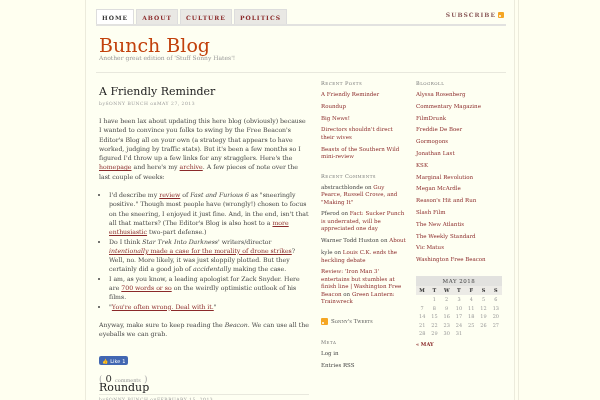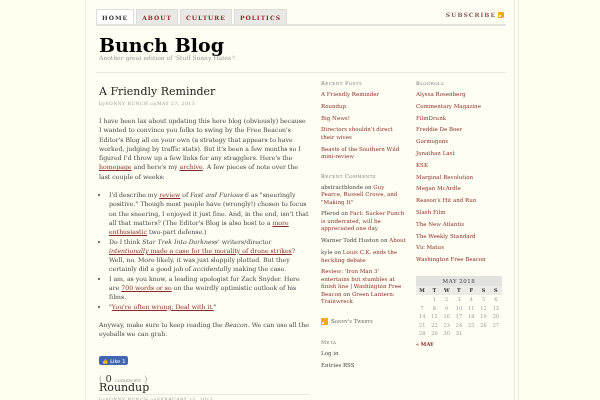--- a/index.html
+++ b/index.html
@@ -10,21 +10,21 @@
   .page-outer-line { position: absolute; left: 514px; top: 0; width: 5px; height: 400px; border-left: 1px solid #ecebdc; border-right: 1px solid #ecebdc; }
 
   .nav { position: absolute; left: 96px; top: 9px; display: flex; }
   .nav .tab { font-size: 6px; letter-spacing: 1px; font-weight: bold; padding: 3px 5px; margin-right: 2px; background: #e9e8e4; color: #8b2a2a; border: 1px solid #ddd; border-bottom: none; height: 15px; line-height: 9px; }
   .nav .tab.active { background: #fff; color: #333; }
   .nav-line { position: absolute; left: 96px; top: 24px; width: 410px; height: 2px; background: #e2e2e0; }
   .subscribe { position: absolute; right: 96px; top: 11px; font-size: 6px; letter-spacing: 1px; font-weight: bold; color: #8b5a5a; display: flex; align-items: center; gap: 2px; }
   .rss { display: inline-block; width: 6px; height: 6px; background: #f5a623; border-radius: 1px; position: relative; }
   .rss::after { content: ""; position: absolute; left: 1px; bottom: 1px; width: 2px; height: 2px; background: #fff; border-radius: 50%; }
 
-  .site-title { position: absolute; left: 99px; top: 34px; font-size: 19px; font-weight: bold; color: #000000; letter-spacing: 0; }
+  .site-title { position: absolute; left: 99px; top: 34px; font-size: 19px; font-weight: normal; color: #c2410c; letter-spacing: 0; }
   .tagline { position: absolute; left: 99px; top: 54px; font-size: 6px; color: #999; }
   .header-rule { position: absolute; left: 96px; top: 72px; width: 410px; height: 1px; background: #e8e8dd; }
 
   .main { position: absolute; left: 99px; top: 80px; width: 210px; }
   .post-title { font-size: 11px; color: #222; font-weight: normal; }
   .byline { font-size: 4.5px; color: #999; letter-spacing: 0.5px; margin-top: 2px; }
   .post-body { font-size: 6.2px; line-height: 9.3px; color: #444; margin-top: 10px; }
   .post-body p { margin-bottom: 9px; }
   .post-body a { text-decoration: underline; }
   .post-body ul { margin-left: 10px; margin-bottom: 9px; }

